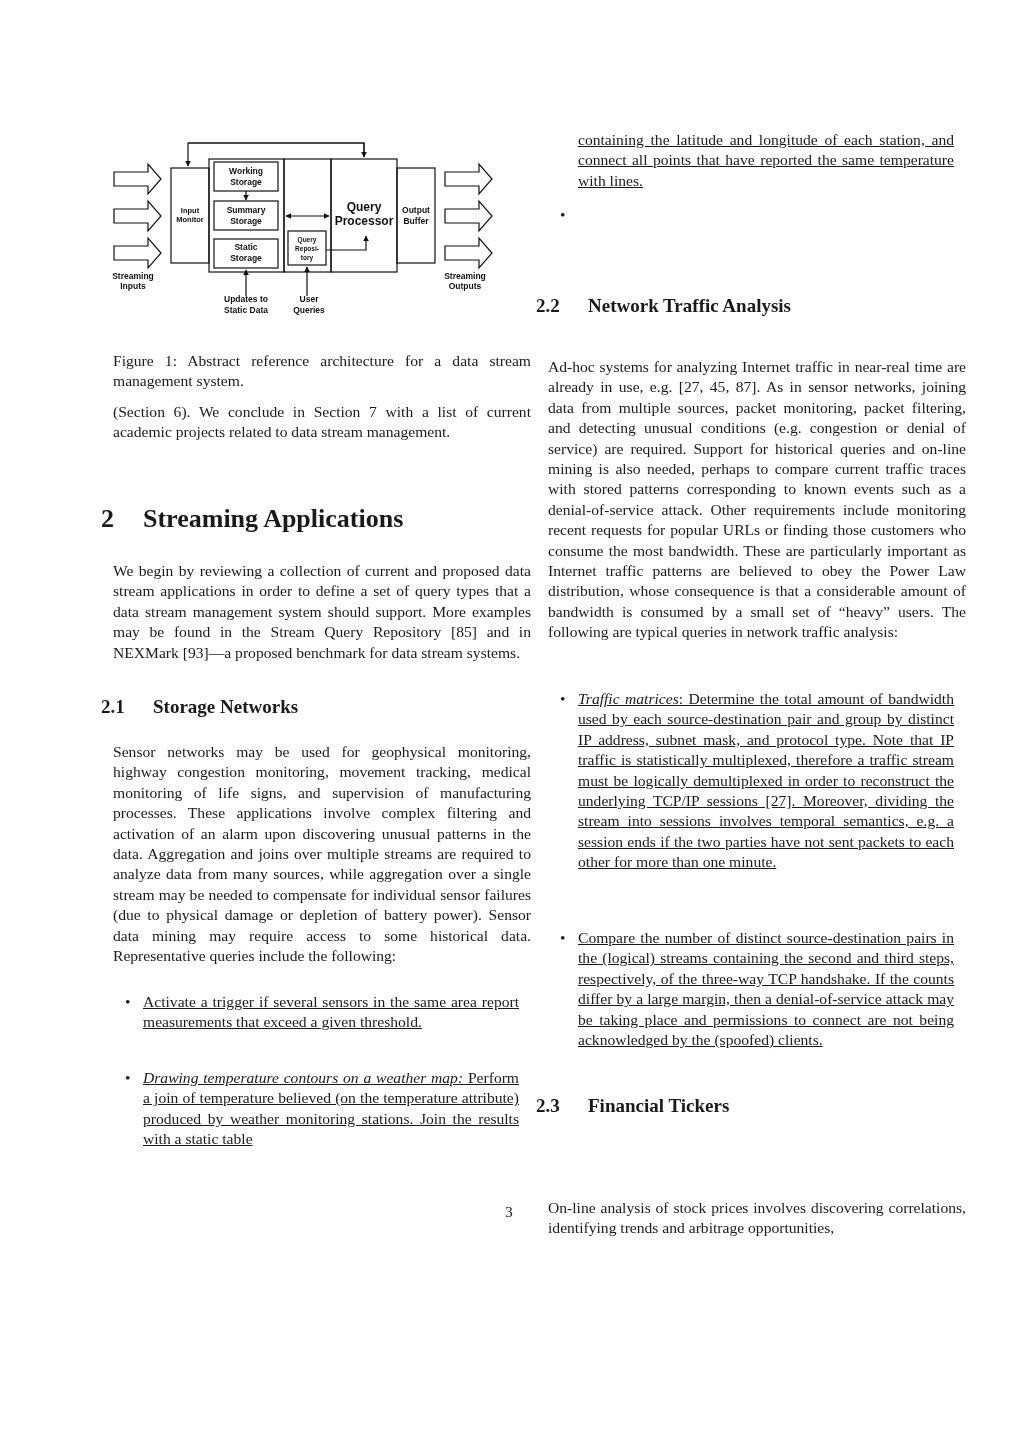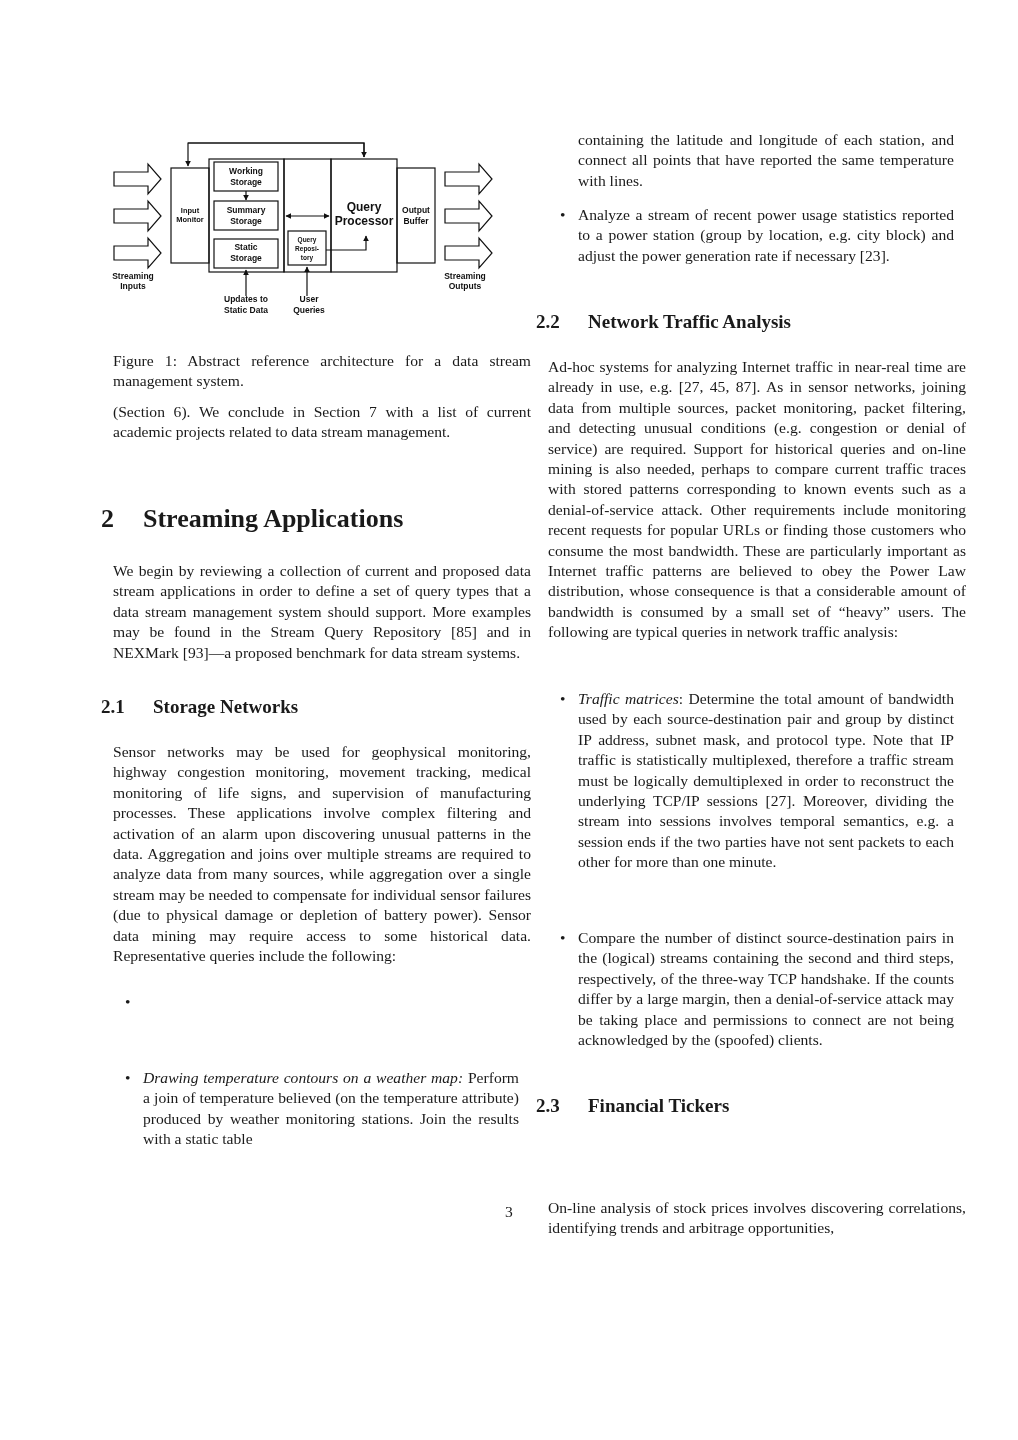--- a/index.html
+++ b/index.html
@@ -8,21 +8,21 @@
   .col { position: absolute; width: 418px; font-size: 15.6px; line-height: 20.4px; }
   #left { left: 101px; top: 0; }
   #right { left: 536px; top: 0; }
   .abs { position: absolute; left: 0; width: 418px; }
   p { margin: 12px; text-align: justify; hyphens: manual; }
   .h1 { font-weight: bold; font-size: 26px; line-height: 28px; }
   .h1 .num { display: inline-block; width: 42px; }
   .h2 { font-weight: bold; font-size: 19px; line-height: 24px; }
   .h2 .num { display: inline-block; width: 52px; }
   ul { list-style: none; margin: 0; padding: 0; }
-  li { position: relative; padding-left: 42px; text-align: justify; }
+  li { position: relative; padding-left: 42px; text-align: justify; text-decoration: underline; }
   li .bullet { position: absolute; left: 24px; top: 0; }
   em { font-style: italic; }
   #figure { position: absolute; left: 104px; top: 136px; width: 400px; height: 185px; }
   #figure svg text { font-family: "Liberation Sans", "DejaVu Sans", sans-serif; font-weight: bold; fill: #111; }
   #page-number { position: absolute; left: 0; width: 1018px; top: 1203px; text-align: center;
                  font-size: 15.6px; }
 </style>
 </head>
 <body>
 
@@ -106,36 +106,36 @@
     <span class="num">2</span><span>Streaming Applications</span>
   </div>
   <p class="abs" style="top:549px">We begin by reviewing a collection of current and proposed data stream applications in order to define a set of query types that a data stream management system should support.  More examples may be found in the Stream Query Repository [85] and in NEXMark [93]—a proposed benchmark for data stream systems.</p>
 
   <div class="abs h2" style="top:695px">
     <span class="num">2.1</span><span>Storage Networks</span>
   </div>
   <p class="abs" style="top:730px">Sensor networks may be used for geophysical monitoring, highway congestion monitoring, movement tracking, medical monitoring of life signs, and supervision of manufacturing processes. These applications involve complex filtering and activation of an alarm upon discovering unusual patterns in the data.  Aggregation and joins over multiple streams are required to analyze data from many sources, while aggregation over a single stream may be needed to compensate for individual sensor failures (due to physical damage or depletion of battery power). Sensor data mining may require access to some historical data. Representative queries include the following:</p>
 
   <ul class="abs" style="top:992px">
-    <li><span class="bullet">•</span><em></em></li>
+    <li><span class="bullet">•</span><em></em><span>Activate a trigger if several sensors in the same area report measurements that exceed a given threshold.</span></li>
   </ul>
   <ul class="abs" style="top:1068px">
     <li><span class="bullet">•</span><em>Drawing temperature contours on a weather map:</em><span> Perform a join of temperature believed (on the temperature attribute) produced by weather monitoring stations.  Join the results with a static table</span></li>
   </ul>
 </div>
 
 <div class="col" id="right">
   <ul class="abs" style="top:130px">
     <li><span>containing the latitude and longitude of each station, and connect all points that have reported the same temperature with lines.</span></li>
   </ul>
   <ul class="abs" style="top:205px">
-    <li><span class="bullet">•</span><span>Analyze a stream of recent power usage statistics reported to a power station (group by location, e.g. city block) and adjust the power generation rate if necessary [23].</span></li>
+    <li><span class="bullet">•</span></li>
   </ul>
 
-  <div class="abs h2" style="top:310px">
+  <div class="abs h2" style="top:294px">
     <span class="num">2.2</span><span>Network Traffic Analysis</span>
   </div>
   <p class="abs" style="top:345px">Ad-hoc systems for analyzing Internet traffic in near-real time are already in use, e.g. [27, 45, 87].  As in sensor networks, joining data from multiple sources, packet monitoring, packet filtering, and detecting unusual conditions (e.g. congestion or denial of service) are required. Support for historical queries and on-line mining is also needed, perhaps to compare current traffic traces with stored patterns corresponding to known events such as a denial-of-service attack.  Other requirements include monitoring recent requests for popular URLs or finding those customers who consume the most bandwidth. These are particularly important as Internet traffic patterns are believed to obey the Power Law distribution, whose consequence is that a considerable amount of bandwidth is consumed by a small set of “heavy” users. The following are typical queries in network traffic analysis:</p>
 
   <ul class="abs" style="top:689px">
     <li><span class="bullet">•</span><em>Traffic matrices</em><span>:  Determine the total amount of bandwidth used by each source-destination pair and group by distinct IP address, subnet mask, and protocol type.  Note that IP traffic is statistically multiplexed, therefore a traffic stream must be logically demultiplexed in order to reconstruct the underlying TCP/IP sessions [27].  Moreover, dividing the stream into sessions involves temporal semantics, e.g. a session ends if the two parties have not sent packets to each other for more than one minute.</span></li>
   </ul>
   <ul class="abs" style="top:928px">
     <li><span class="bullet">•</span><em></em><span>Compare the number of distinct source-destination pairs in the (logical) streams containing the second and third steps, respectively, of the three-way TCP handshake.  If the counts differ by a large margin, then a denial-of-service attack may be taking place and permissions to connect are not being acknowledged by the (spoofed) clients.</span></li>
   </ul>

